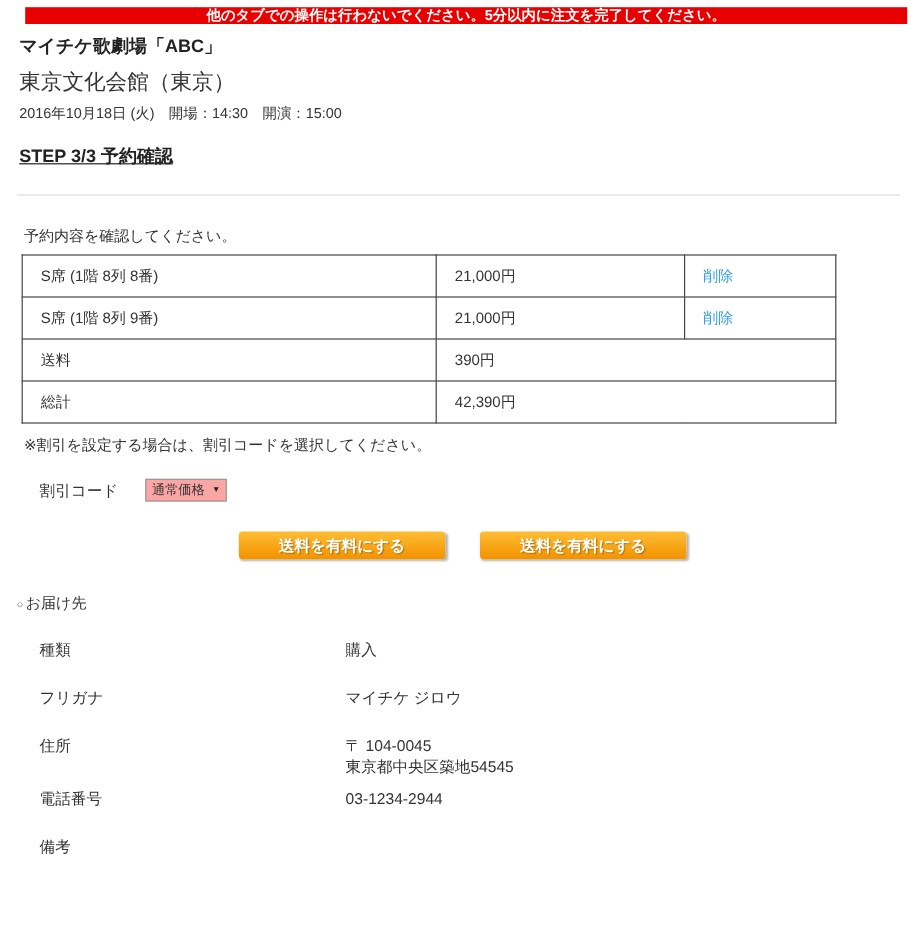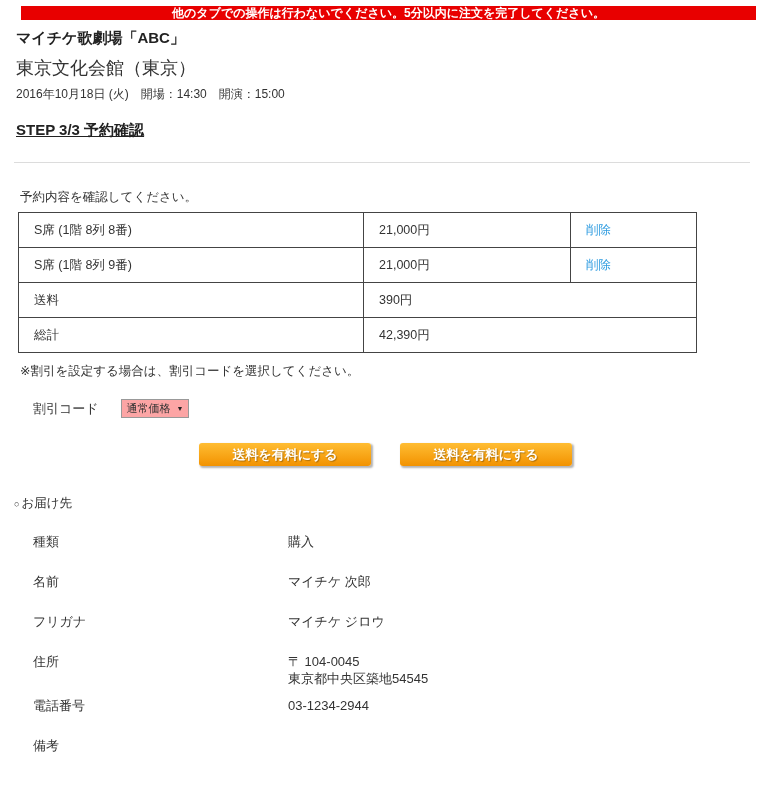--- a/index.html
+++ b/index.html
@@ -121,24 +121,20 @@
   <span class="bullet">○</span>
   <span>お届け先</span>
 </div>
 
 <div class="delivery-fields">
   <div class="field-row">
     <span class="field-label">種類</span>
     <span class="field-value">購入</span>
   </div>
   <div class="field-row">
-    <span class="field-label">名前</span>
-    <span class="field-value">マイチケ 次郎</span>
-  </div>
-  <div class="field-row">
     <span class="field-label">フリガナ</span>
     <span class="field-value">マイチケ ジロウ</span>
   </div>
   <div class="field-row tall">
     <span class="field-label">住所</span>
     <span class="field-value">
       <div>〒 104-0045</div>
       <div>東京都中央区築地54545</div>
     </span>
   </div>

